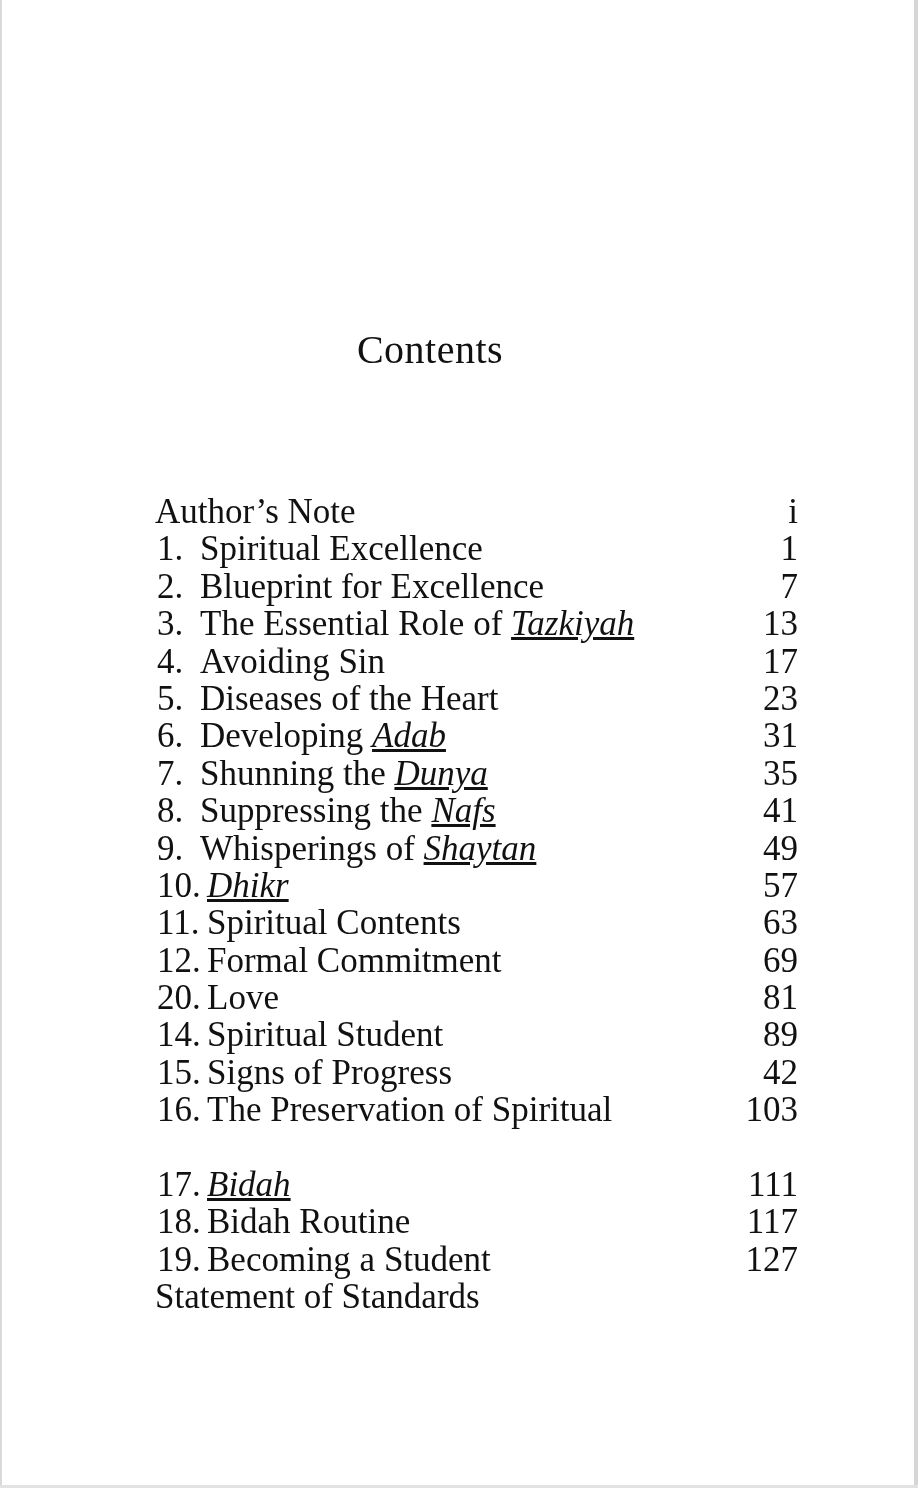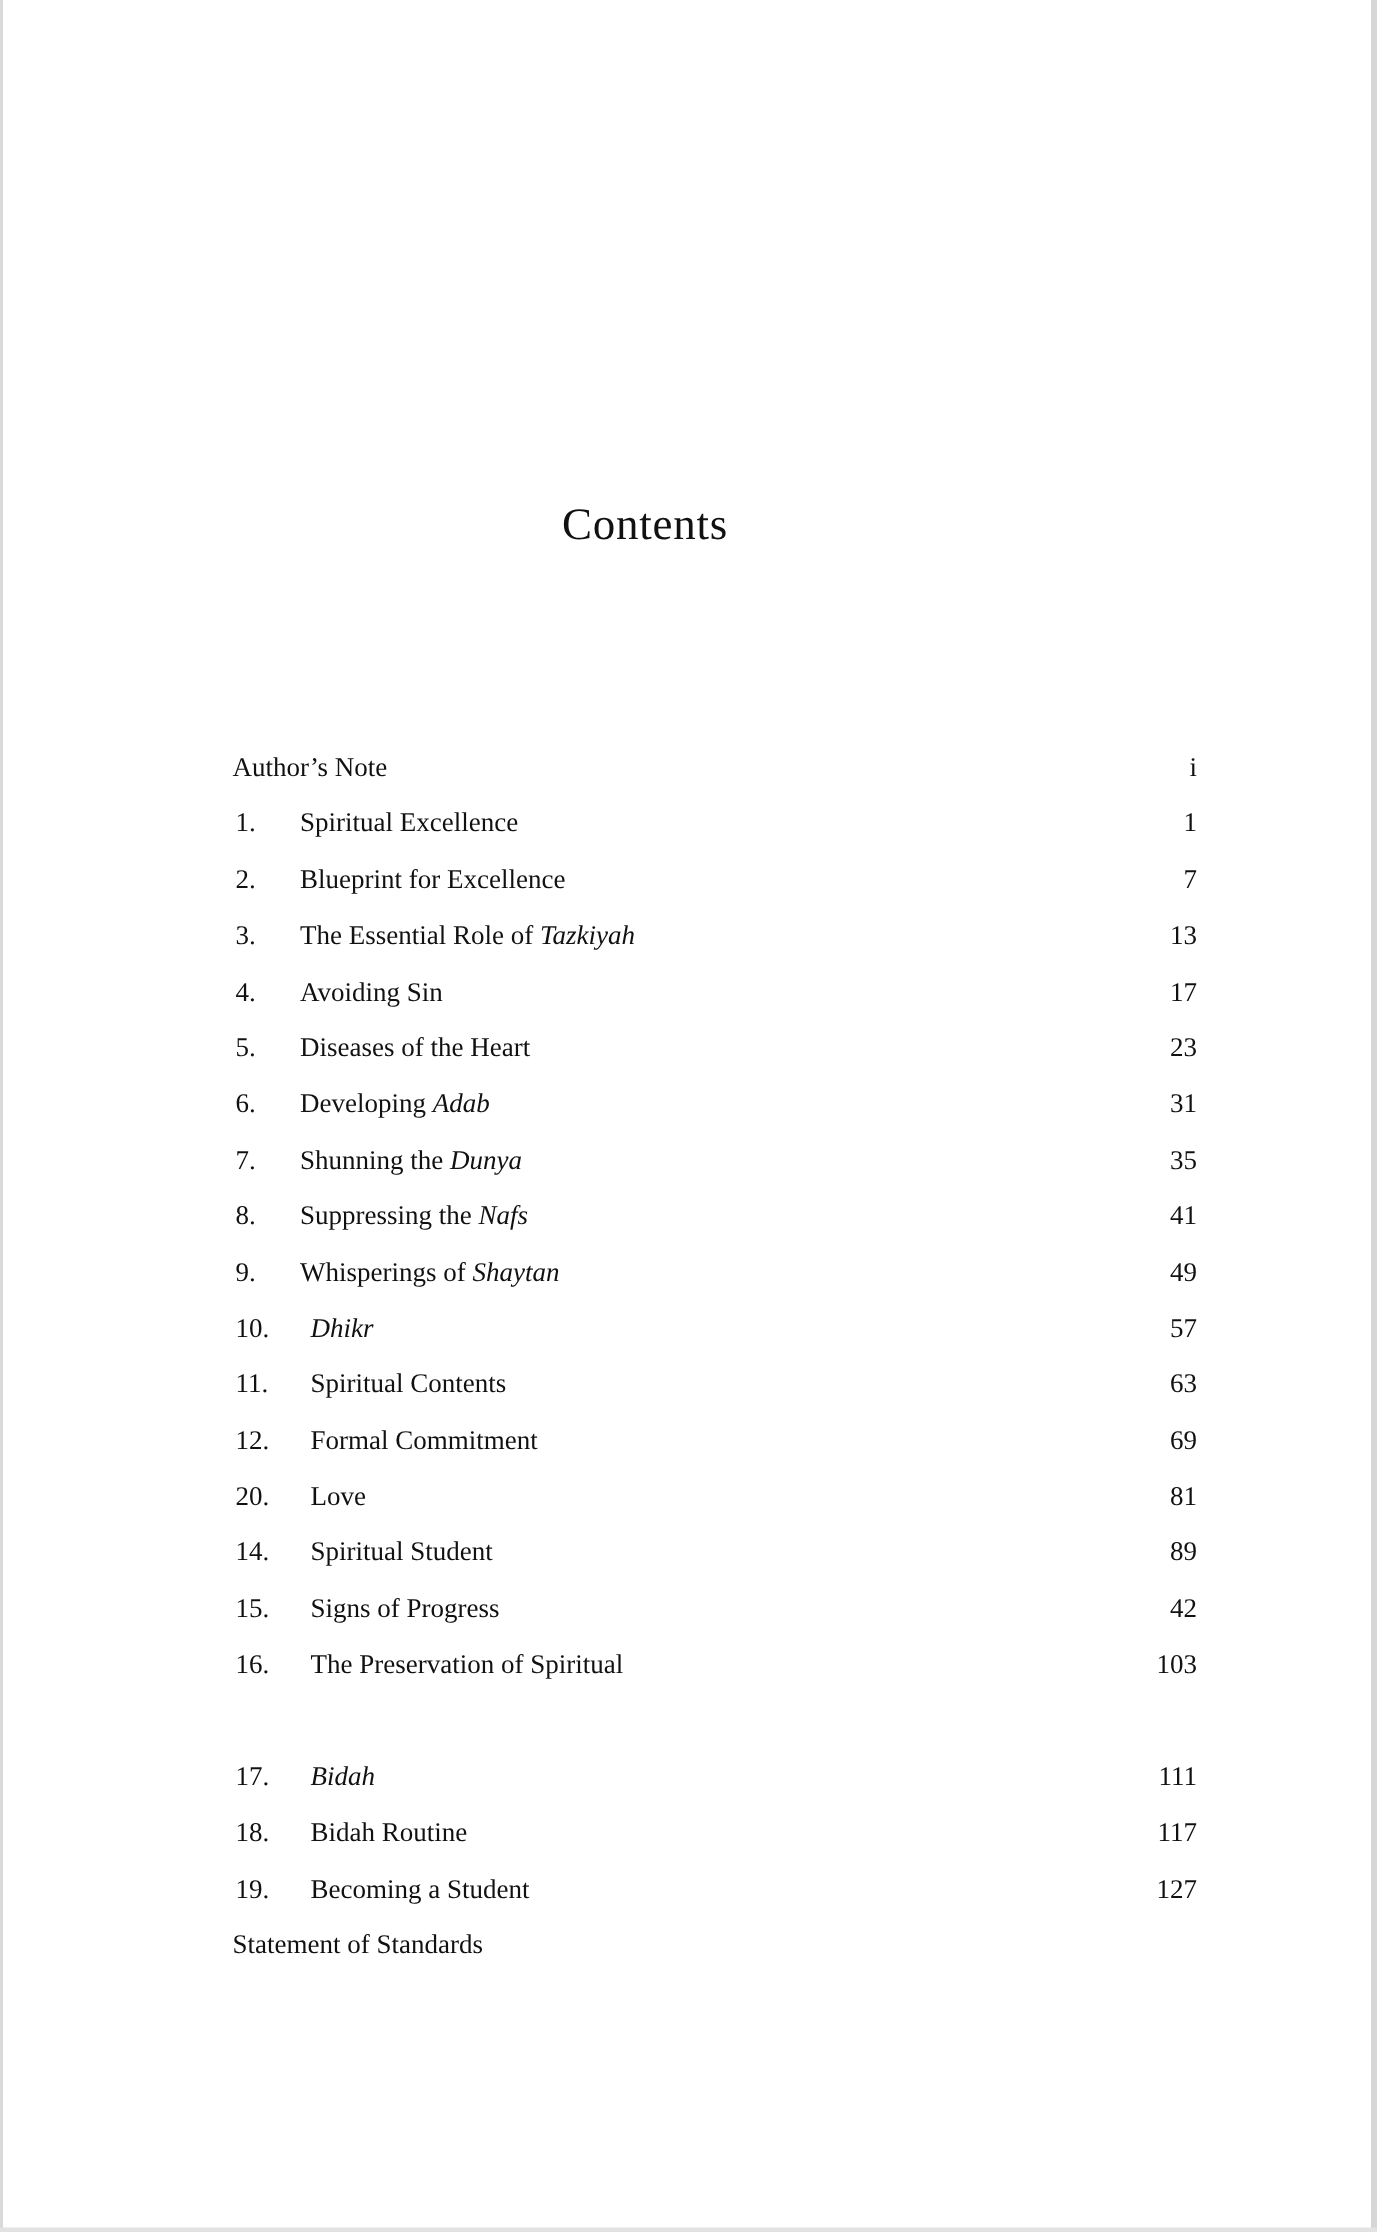--- a/index.html
+++ b/index.html
@@ -32,34 +32,34 @@
       left: 0; bottom: 0;
       width: 918px; height: 3px;
       background: #e2e2e2;
     }
     .title {
       position: absolute;
       left: 0;
       width: 860px;
       top: 322px;
       text-align: center;
-      font-size: 30px;
+      font-size: 40px;
       letter-spacing: 0.5px;
       line-height: 56px;
     }
     .toc {
       position: absolute;
       left: 155px;
       top: 493px;
       width: 643px;
     }
     .row {
       position: relative;
       height: 37.4px;
-      font-size: 18px;
+      font-size: 35px;
       line-height: 37.4px;
     }
     .row.tall {
       height: 74.8px;
     }
     .num {
       position: absolute;
       left: 2px;
       top: 0;
     }
@@ -73,20 +73,21 @@
       left: 52px;
     }
     .row.front .label {
       left: 0;
     }
     .label .line2 {
       display: block;
     }
     .label i {
       font-style: italic;
+      text-decoration: underline;
     }
     .page {
       position: absolute;
       right: 0;
       top: 0;
       text-align: right;
     }
   </style>
 </head>
 <body>

